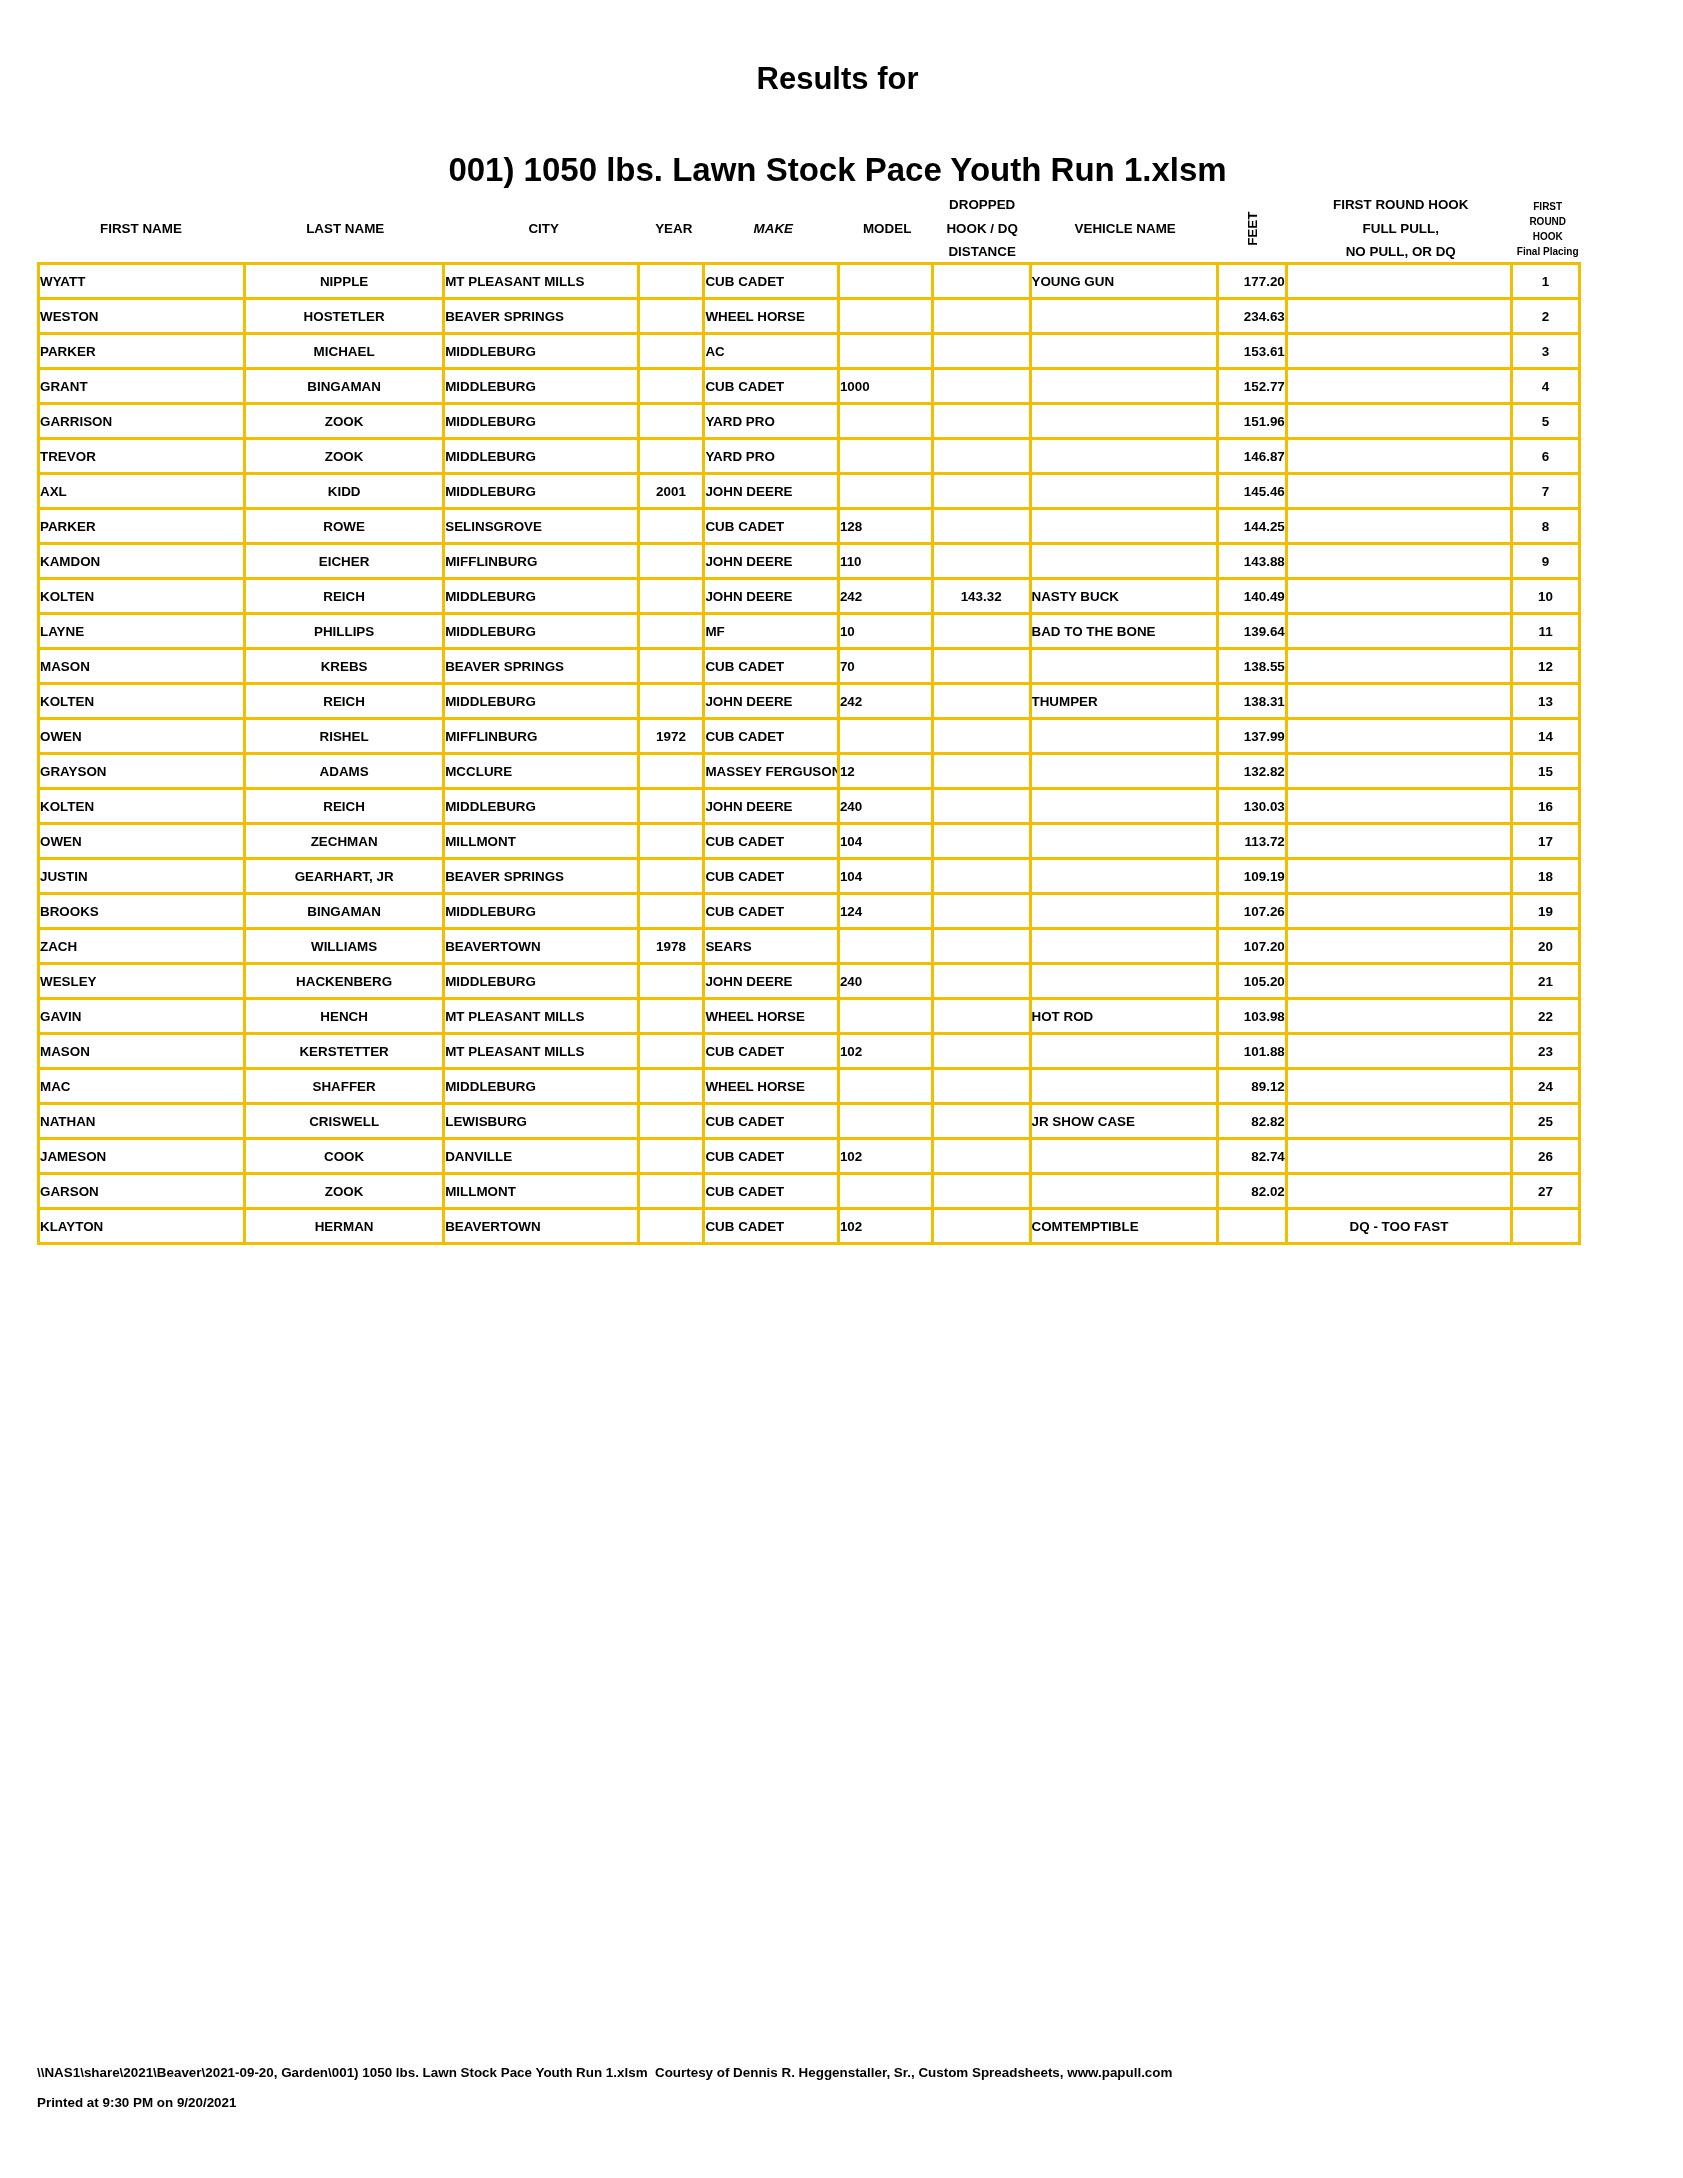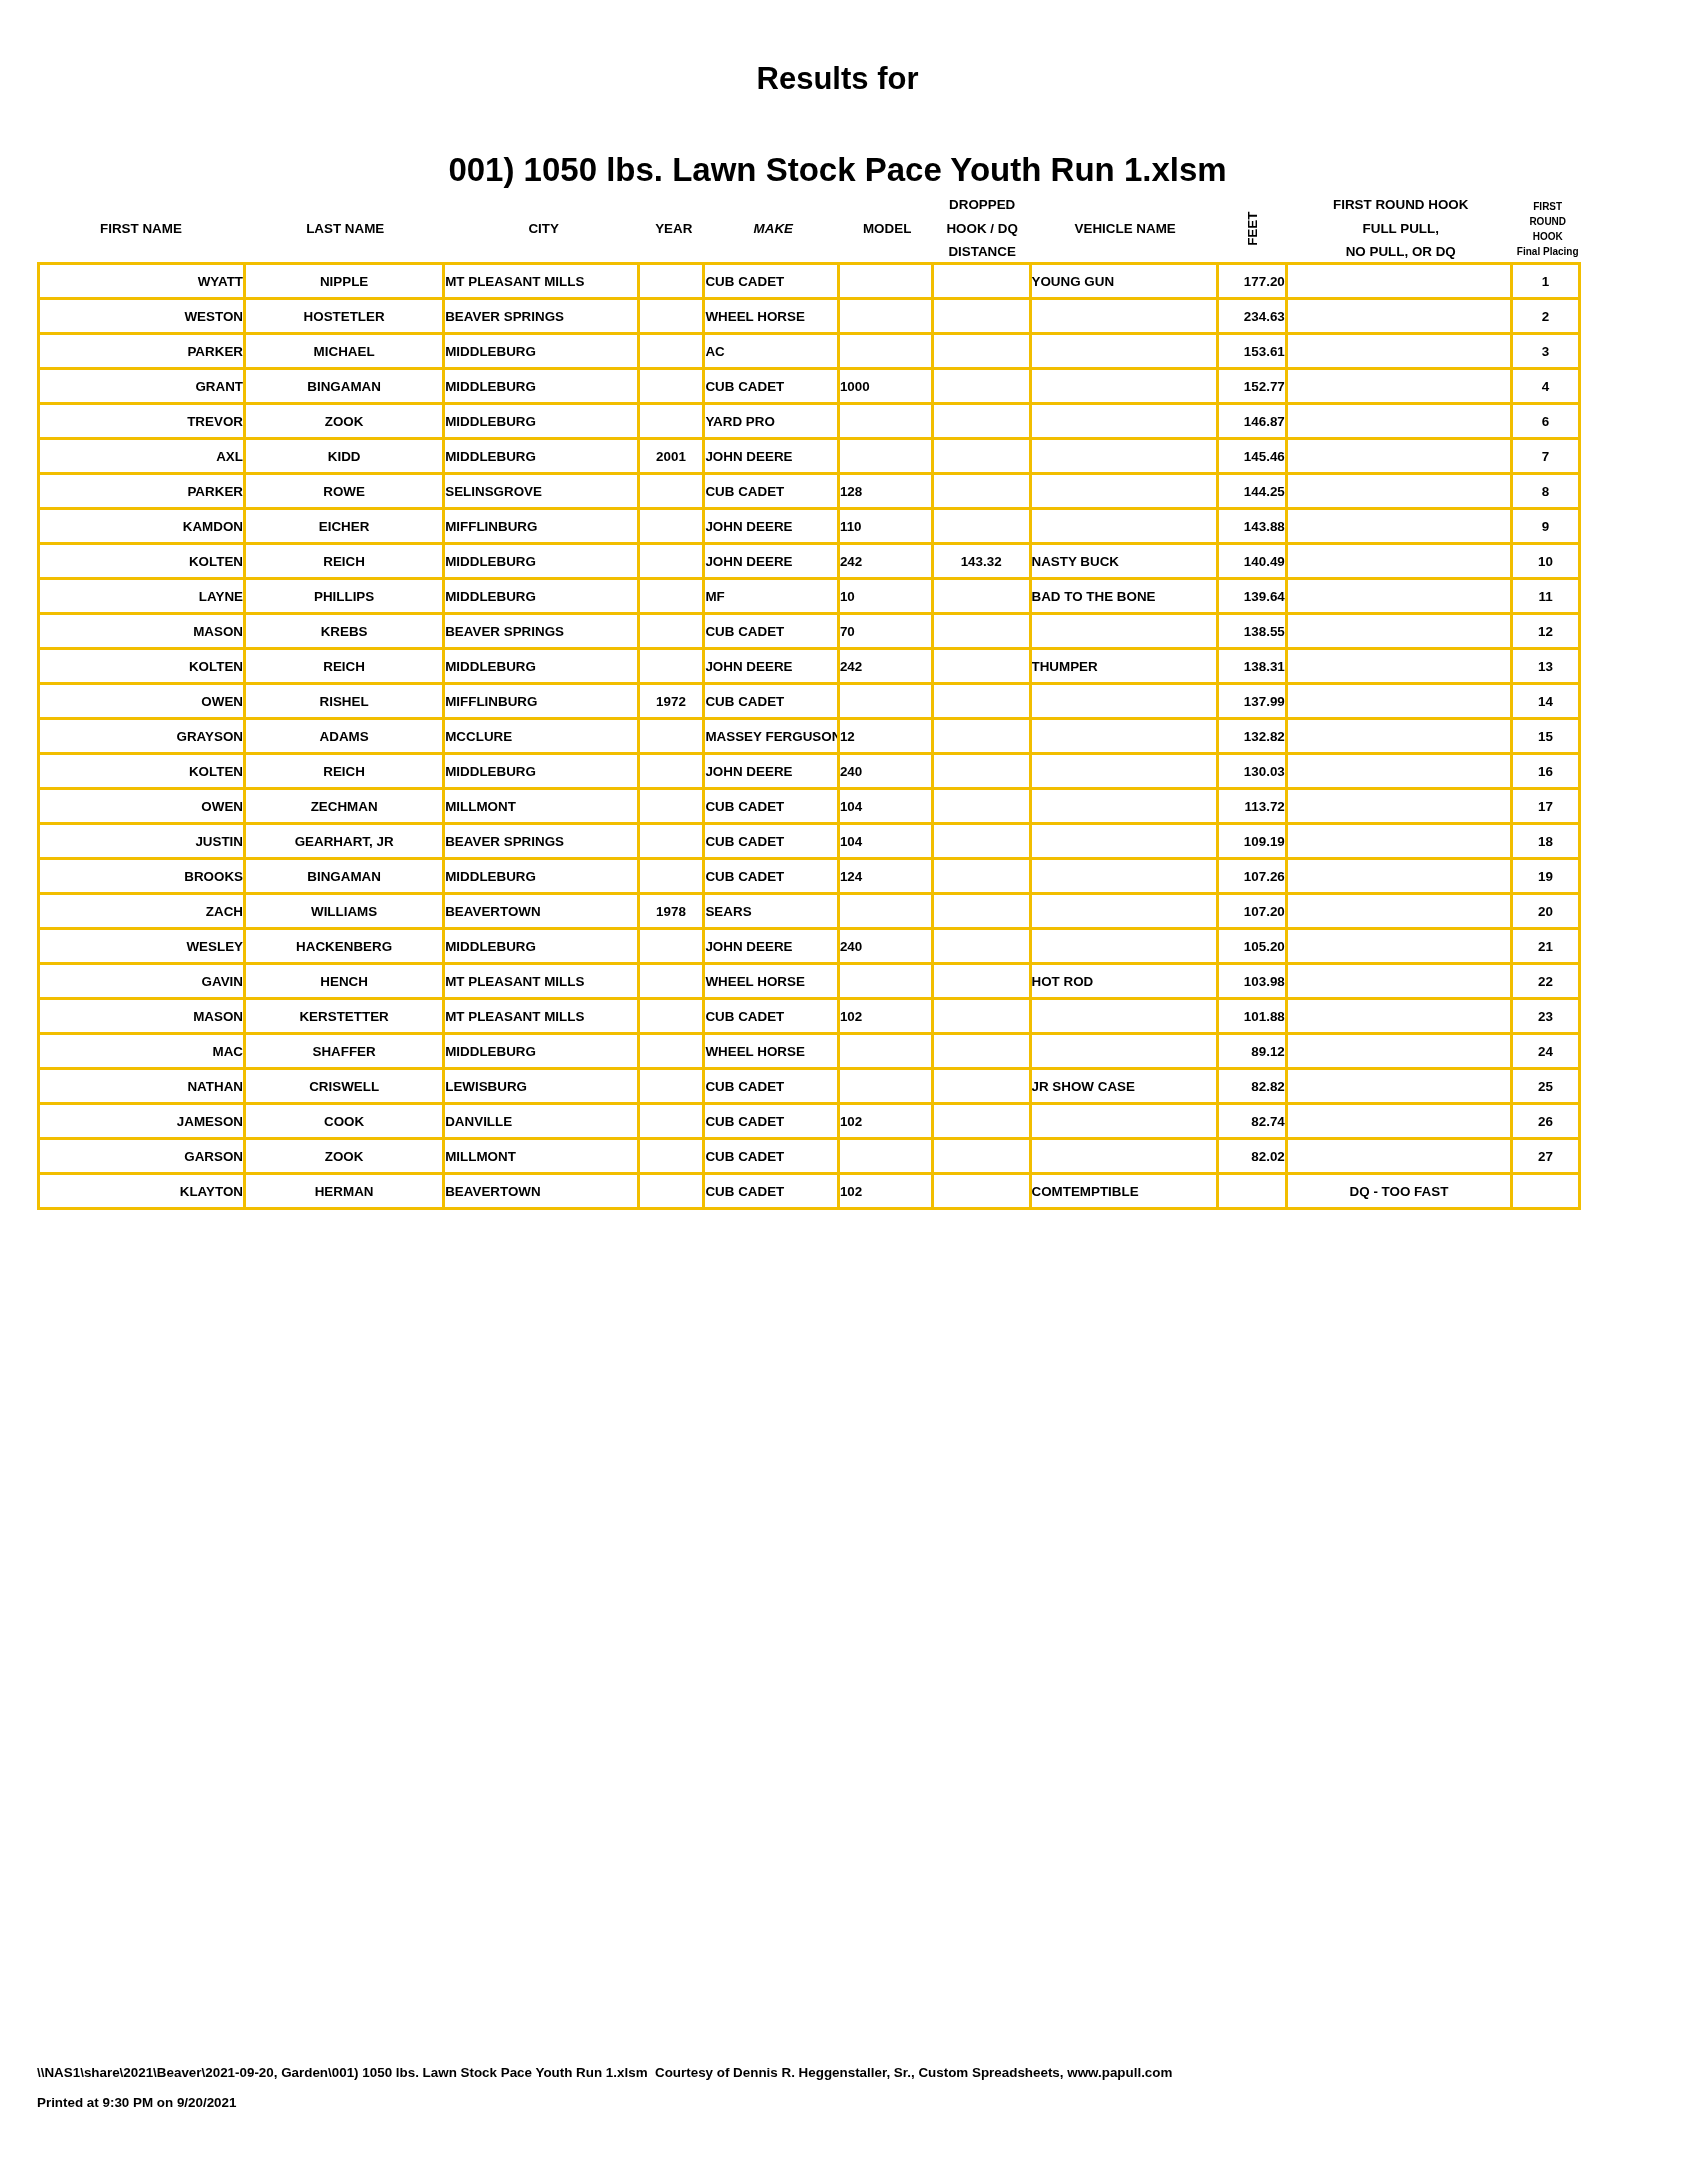--- a/index.html
+++ b/index.html
@@ -23,21 +23,21 @@
   .hcol-6 .hinner,.hcol-9 .hinner{line-height:1.75;}
   .hcol-8 .hinner{transform:rotate(-90deg);}
   .hcol-10{font-size:10px;line-height:1.5;}
 
   
   .grid-wrap{position:absolute;left:37px;top:262px;width:1544px;}
   table.grid{width:100%;border-collapse:collapse;table-layout:fixed;}
   table.grid td{border:3px solid var(--grid);height:32px;
                 font-size:13.4px;font-weight:bold;white-space:nowrap;
                 overflow:hidden;padding:0;}
-  td.col-0{width:13.46%;text-align:right;padding-left:9px;}
+  td.col-0{width:13.46%;text-align:left;padding-left:9px;}
   td.col-1{width:13.01%;text-align:center;padding-left:9px;}
   td.col-2{width:12.69%;text-align:left;padding-left:9px;}
   td.col-3{width:4.17%;text-align:center;}
   td.col-4{width:8.72%;text-align:left;padding-left:9px;}
   td.col-5{width:6.03%;text-align:left;padding-left:9px;}
   td.col-6{width:6.28%;text-align:center;}
   td.col-7{width:12.24%;text-align:left;padding-left:9px;}
   td.col-8{width:4.36%;text-align:right;padding-right:10px;}
   td.col-9{width:14.74%;text-align:center;}
   td.col-10{width:4.30%;text-align:center;}
@@ -165,20 +165,33 @@
           <td class="col-3"></td>
           <td class="col-4">CUB CADET</td>
           <td class="col-5">1000</td>
           <td class="col-6"></td>
           <td class="col-7"></td>
           <td class="col-8">152.77</td>
           <td class="col-9"></td>
           <td class="col-10">4</td>
         </tr>
         <tr>
+          <td class="col-0">GARRISON</td>
+          <td class="col-1">ZOOK</td>
+          <td class="col-2">MIDDLEBURG</td>
+          <td class="col-3"></td>
+          <td class="col-4">YARD PRO</td>
+          <td class="col-5"></td>
+          <td class="col-6"></td>
+          <td class="col-7"></td>
+          <td class="col-8">151.96</td>
+          <td class="col-9"></td>
+          <td class="col-10">5</td>
+        </tr>
+        <tr>
           <td class="col-0">TREVOR</td>
           <td class="col-1">ZOOK</td>
           <td class="col-2">MIDDLEBURG</td>
           <td class="col-3"></td>
           <td class="col-4">YARD PRO</td>
           <td class="col-5"></td>
           <td class="col-6"></td>
           <td class="col-7"></td>
           <td class="col-8">146.87</td>
           <td class="col-9"></td>

